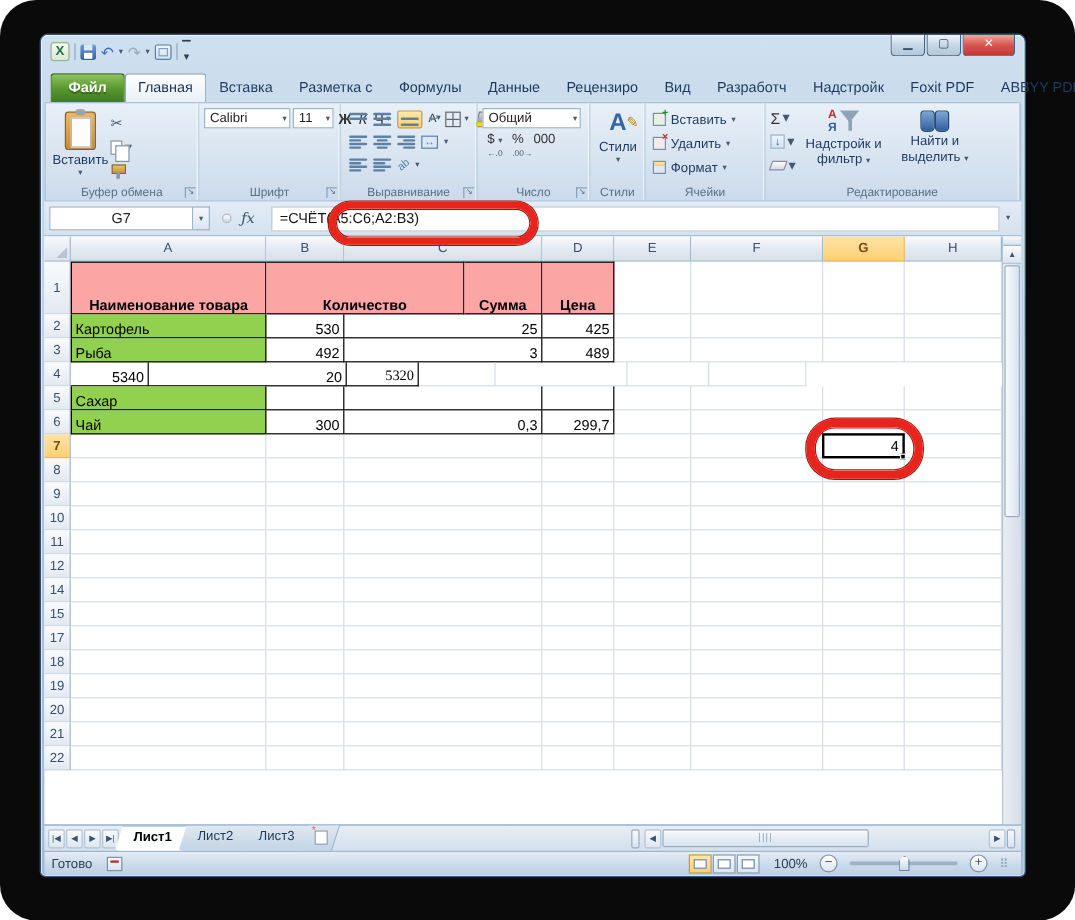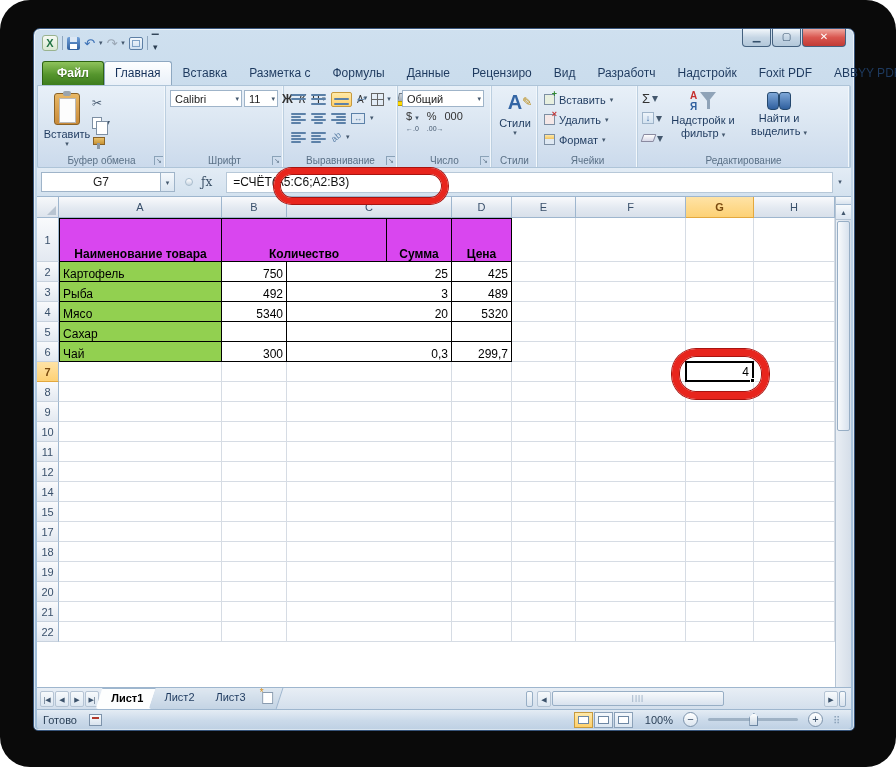--- a/index.html
+++ b/index.html
@@ -116,37 +116,37 @@
   .funnel:after { content:""; position:absolute; left:-1.5px; top:-2px; width:3px; height:9px; background:#8fa3b8; }
   .binoc { position:relative; width:26px; height:20px; }
   .binoc:before, .binoc:after { content:""; position:absolute; top:2px; width:10px; height:16px; background:linear-gradient(#7ea7d8,#2f5f9e); border-radius:3px 3px 4px 4px; border:1px solid #24486e; }
   .binoc:before { left:1px; } .binoc:after { right:1px; }
 
   
   .fbar { position:absolute; left:3px; right:3px; top:139px; height:29px; background:linear-gradient(#e3ecf5,#d4e2ef); border-bottom:1px solid #9eb6ce; display:flex; align-items:center; padding:0 4px; }
   .namebox { width:120px; height:20px; background:#fff; border:1px solid #9fb4c9; font-size:12px; color:#222; text-align:center; line-height:19px; }
   .name-dd { width:14px; height:20px; background:linear-gradient(#f4f8fc,#dbe6f1); border:1px solid #9fb4c9; border-left:none; font-size:7px; color:#44586e; text-align:center; line-height:19px; }
   .fx-stub { width:8px; height:8px; border-radius:50%; background:linear-gradient(#fff,#c9d6e3); border:1px solid #a8bccd; margin:0 8px 0 10px; }
-  .fx { font-size:12px; font-family:"DejaVu Serif",serif; color:#3c5168; margin-right:14px; }
+  .fx { font-size:12px; font-style:italic; font-family:"DejaVu Serif",serif; color:#3c5168; margin-right:14px; }
   .fvalue { flex:1; height:21px; background:#fff; border:1px solid #b7c8d8; font-size:12px; color:#111; padding:2px 6px; font-family:"Liberation Sans",sans-serif; }
   .fexpand { width:14px; height:18px; font-size:7px; color:#44586e; text-align:center; line-height:18px; }
 
   
   .sheet { position:absolute; left:3px; right:3px; top:168px; height:490px; background:#fff; overflow:hidden; }
   .grid { position:absolute; left:0; top:0; width:799px; }
   .hdr-row { display:flex; }
   .corner { width:22px; height:21px; background:linear-gradient(#f6f8fa,#dde4ed); border-right:1px solid #9eb6ce; border-bottom:1px solid #9eb6ce; position:relative; }
   .corner:after { content:""; position:absolute; right:2px; bottom:2px; border-left:9px solid transparent; border-bottom:9px solid #b8c4d1; }
   .colh { height:21px; background:linear-gradient(#f9fafc,#e3e9f1 55%,#d8e0ea); border-right:1px solid #9eb6ce; border-bottom:1px solid #9eb6ce; font-size:11px; color:#39506b; text-align:center; line-height:20px; }
   .colh.sel { background:linear-gradient(#ffe3a6,#fdd175); color:#7a4a0e; border-right:1px solid #e3a83e; border-bottom:1px solid #e3a83e; font-weight:bold; }
   .grow { display:flex; }
   .rowh { width:22px; background:linear-gradient(#f9fafc,#e3e9f1); border-right:1px solid #9eb6ce; border-bottom:1px solid #c8d2de; font-size:11px; color:#39506b; text-align:center; display:flex; align-items:center; justify-content:center; }
   .rowh.sel { background:linear-gradient(#ffe3a6,#fdd175); color:#7a4a0e; border-bottom:1px solid #e3a83e; font-weight:bold; }
   .cell { border-right:1px solid #d6dce4; border-bottom:1px solid #d6dce4; font-size:12px; color:#000; padding:0 3px; display:flex; align-items:flex-end; overflow:hidden; white-space:nowrap; }
-  .cell.yh { background:#d946ef; font-weight:bold; justify-content:center; border:1px solid #000; border-left:none; border-top:none; }
+  .cell.yh { background:#fca5a5; font-weight:bold; justify-content:center; border:1px solid #000; border-left:none; border-top:none; }
   .cell.gn { background:#92d050; border:1px solid #000; border-left:none; border-top:none; }
   .cell.wb { border:1px solid #000; border-left:none; border-top:none; justify-content:flex-end; }
   .cell.bl { border-left:1px solid #000; }
   .cell.bt { border-top:1px solid #000; }
   .sel-box { position:absolute; border:2px solid #000; background:transparent; display:flex; align-items:center; justify-content:flex-end; font-size:12px; padding-right:3px; }
   .sel-box .handle { position:absolute; right:-3px; bottom:-3px; width:5px; height:5px; background:#000; border:1px solid #fff; }
   .vscroll { position:absolute; right:0; top:0; bottom:0; width:16px; background:linear-gradient(90deg,#e9eef4,#d5dee9); border-left:1px solid #b5c4d4; }
   .vsplit { height:8px; background:linear-gradient(#f7fafc,#d9e3ee); border-bottom:1px solid #9eb6ce; }
   .varrow { height:15px; font-size:7px; color:#44586e; text-align:center; line-height:15px; background:linear-gradient(#f7fafc,#dbe5f0); border-bottom:1px solid #b5c4d4; }
   .vthumb { margin:1px 1px; height:210px; background:linear-gradient(90deg,#f8fafc,#d8e2ee); border:1px solid #97aec5; border-radius:2px; }
@@ -455,45 +455,44 @@
             <div class="cell yh bt" style="width: 65px; height: 44px;">Сумма</div>
             <div class="cell yh bt" style="width: 60px; height: 44px;">Цена</div>
             <div class="cell" style="width: 64px; height: 44px;"></div>
             <div class="cell" style="width: 110px; height: 44px;"></div>
             <div class="cell" style="width: 68px; height: 44px;"></div>
             <div class="cell" style="width: 81px; height: 44px;"></div>
           </div>
           <div class="grow">
             <div class="rowh" style="height: 20px;">2</div>
             <div class="cell gn bl" style="width: 163px; height: 20px;">Картофель</div>
-            <div class="cell wb" style="width: 65px; height: 20px;">750</div>
+            <div class="cell wb" style="width: 65px; height: 20px;">530</div>
             <div class="cell wb" style="width: 165px; height: 20px;">25</div>
             <div class="cell wb" style="width: 60px; height: 20px;">425</div>
             <div class="cell" style="width: 64px; height: 20px;"></div>
             <div class="cell" style="width: 110px; height: 20px;"></div>
             <div class="cell" style="width: 68px; height: 20px;"></div>
             <div class="cell" style="width: 81px; height: 20px;"></div>
           </div>
           <div class="grow">
             <div class="rowh" style="height: 20px;">3</div>
             <div class="cell gn bl" style="width: 163px; height: 20px;">Рыба</div>
             <div class="cell wb" style="width: 65px; height: 20px;">492</div>
             <div class="cell wb" style="width: 165px; height: 20px;">3</div>
             <div class="cell wb" style="width: 60px; height: 20px;">489</div>
             <div class="cell" style="width: 64px; height: 20px;"></div>
             <div class="cell" style="width: 110px; height: 20px;"></div>
             <div class="cell" style="width: 68px; height: 20px;"></div>
             <div class="cell" style="width: 81px; height: 20px;"></div>
           </div>
           <div class="grow">
             <div class="rowh" style="height: 20px;">4</div>
-            <div class="cell gn bl" style="width: 163px; height: 20px;">Мясо</div>
             <div class="cell wb" style="width: 65px; height: 20px;">5340</div>
             <div class="cell wb" style="width: 165px; height: 20px;">20</div>
-            <div class="cell wb" style="width: 60px; height: 20px;">5320</div>
+            <div class="cell wb" style="width: 60px; height: 20px; font-family: Liberation Serif, serif;">5320</div>
             <div class="cell" style="width: 64px; height: 20px;"></div>
             <div class="cell" style="width: 110px; height: 20px;"></div>
             <div class="cell" style="width: 68px; height: 20px;"></div>
             <div class="cell" style="width: 81px; height: 20px;"></div>
           </div>
           <div class="grow">
             <div class="rowh" style="height: 20px;">5</div>
             <div class="cell gn bl" style="width: 163px; height: 20px;">Сахар</div>
             <div class="cell wb" style="width: 65px; height: 20px;"></div>
             <div class="cell wb" style="width: 165px; height: 20px;"></div>

